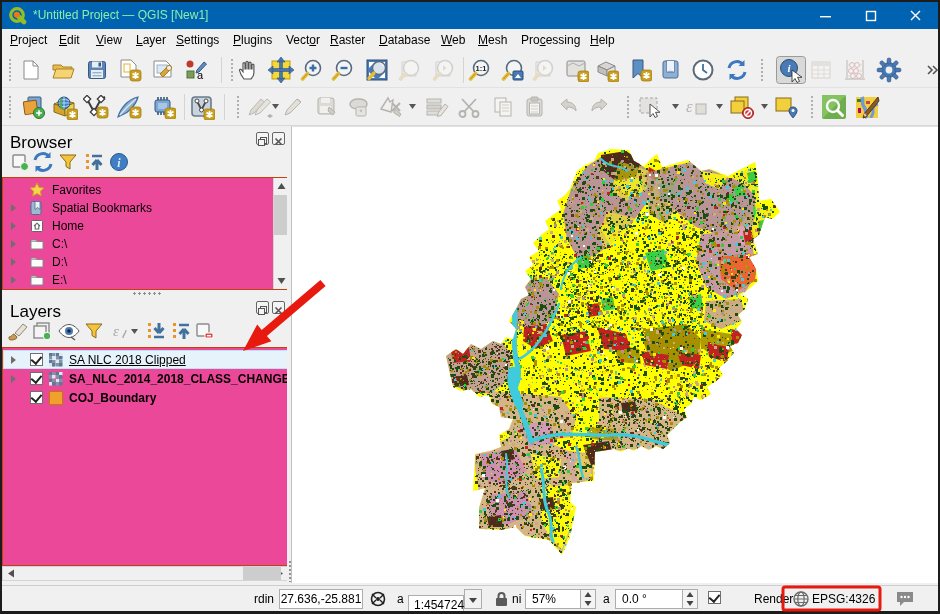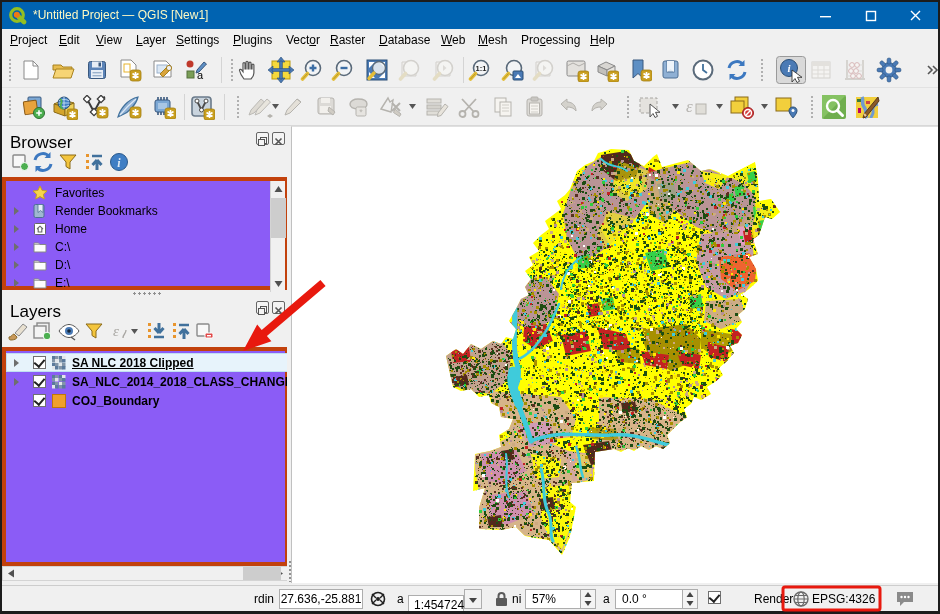--- a/index.html
+++ b/index.html
@@ -1,33 +1,33 @@
 <!DOCTYPE html>
 <html><head><meta charset="utf-8">
 <style>
 *{margin:0;padding:0;box-sizing:border-box}
 html,body{width:940px;height:614px;overflow:hidden}
 body{font-family:"Liberation Sans",sans-serif;background:#fff;position:relative}
 #win{position:absolute;left:0;top:0;width:940px;height:614px;background:#f0f0f0}
 #titlebar{position:absolute;left:0;top:0;width:940px;height:29px;background:#0063b1;color:#fff}
-#title{position:absolute;left:33px;top:8px;font-size:12px;color:#fef9c3;white-space:nowrap}
+#title{position:absolute;left:33px;top:8px;font-size:12px;color:#86efac;white-space:nowrap}
 .capbtn{position:absolute;top:2px;height:27px;width:45px;color:#fff}
 #menubar{position:absolute;left:2px;top:29px;width:936px;height:22px;background:#f0f0f0;border-bottom:1px solid #f0f0f0}
 .mi{position:absolute;top:4px;font-size:12px;color:#000;white-space:nowrap}
 .mi u{text-decoration:underline}
 #tb1{position:absolute;left:2px;top:51px;width:936px;height:37px;background:#f0f0f0;border-bottom:1px solid #e2e2e2}
 #tb2{position:absolute;left:2px;top:88px;width:936px;height:38px;background:#f0f0f0;border-bottom:1px solid #d8d8d8}
 .ic{position:absolute}
 .grip{position:absolute;width:4px;height:24px;
  background-image:radial-gradient(circle,#b0b0b0 1px,transparent 1.2px);background-size:4px 4px}
 .tsep{position:absolute;width:1px;height:26px;background:#d4d4d4}
 #leftcol{position:absolute;left:2px;top:126px;width:285px;height:458px;background:#f0f0f0}
 .ptitle{font-size:17px;color:#000;position:absolute;left:8px}
 .pbtn{position:absolute;width:13px;height:13px;border:1px solid #666;border-radius:2px;background:#f4f4f4}
-.tree{position:absolute;background:#8b5cf6;border:4px solid #c2410c}
+.tree{position:absolute;background:#ec4899;border:1px solid #c2410c}
 .trow{position:absolute;left:0;font-size:12px;color:#000;white-space:nowrap}
 .exp{position:absolute;width:0;height:0;border-left:5px solid #6e6e6e;border-top:4px solid transparent;border-bottom:4px solid transparent}
 .cb{position:absolute;width:13px;height:13px;border:1px solid #707070;background:#fff}
 .cb:after{content:"";position:absolute;left:2px;top:0px;width:5px;height:8px;border:solid #222;border-width:0 2px 2px 0;transform:rotate(40deg)}
 #canvas{position:absolute;left:291px;top:126px;width:647px;height:457px;background:#fff;border-left:1px solid #c0c0c0;border-top:1px solid #e0e0e0}
 #statusbar{position:absolute;left:2px;top:585px;width:936px;height:26px;background:#f0f0f0;border-top:1px solid #cdcdcd;font-size:12px}
 #botborder{position:absolute;left:0;top:611px;width:940px;height:3px;background:#1c1c1c}
 .sbox{position:absolute;background:#fff;border:1px solid #adadad;font-size:12px;color:#000}
 .slbl{position:absolute;font-size:12px;color:#000}
 .spin{position:absolute;width:15px;background:#f4f4f4;border-left:1px solid #adadad}
@@ -472,21 +472,21 @@
 <div class="tree" style="left:0px;top:51px;width:287px;height:113px">
 <div class="ic" style="left:26px;top:4px"><svg width="16" height="16" viewBox="0 0 16 16">
             <path d="M8 1l2.1 4.4 4.9.6-3.6 3.3.9 4.7L8 11.6 3.7 14l.9-4.7L1 6l4.9-.6z" fill="#f6d44c" stroke="#c8a01e"></path>
           </svg></div>
         <div class="trow" style="left:49px;top:5px">Favorites</div>
 <div class="exp" style="left:8px;top:26px"></div>
         <div class="ic" style="left:26px;top:22px"><svg width="16" height="16" viewBox="0 0 16 16">
             <rect x="2" y="1.5" width="10" height="13" rx="1.5" fill="#9fb8d0" stroke="#4d6e94"></rect>
             <path d="M6 1.5h5v8l-2.5-2-2.5 2z" fill="#e8f0f8" stroke="#4d6e94" stroke-width="0.8"></path>
           </svg></div>
-        <div class="trow" style="left:49px;top:23px">Render Bookmarks</div>
+        <div class="trow" style="left:49px;top:23px">Spatial Bookmarks</div>
 <div class="exp" style="left:8px;top:44px"></div>
         <div class="ic" style="left:26px;top:40px"><svg width="16" height="16" viewBox="0 0 16 16">
             <rect x="2.5" y="2.5" width="11" height="11" rx="1" fill="#fff" stroke="#666"></rect>
             <path d="M5 8l3-2.8L11 8M6.2 7.4V11h3.6V7.4" fill="none" stroke="#666" stroke-width="1.1"></path>
           </svg></div>
         <div class="trow" style="left:49px;top:41px">Home</div>
 <div class="exp" style="left:8px;top:62px"></div>
         <div class="ic" style="left:26px;top:58px"><svg width="16" height="16" viewBox="0 0 16 16">
             <path d="M2 4h4.5l1.5 1.5H14V13H2z" fill="#fdfdfd" stroke="#888"></path>
             <path d="M2 5.5h12" stroke="#888" stroke-width="0.7"></path>
@@ -582,21 +582,21 @@
             <rect x="3" y="10" width="3.5" height="3.5" fill="#5a7a9c"></rect>
             <rect x="7" y="0" width="3.5" height="3.5" fill="#5a7a9c"></rect>
             <rect x="7" y="3" width="3.5" height="3.5" fill="#8295a8"></rect>
             <rect x="7" y="7" width="3.5" height="3.5" fill="#e2e6ea"></rect>
             <rect x="7" y="10" width="3.5" height="3.5" fill="#8295a8"></rect>
             <rect x="10" y="0" width="3.5" height="3.5" fill="#e2e6ea"></rect>
             <rect x="10" y="3" width="3.5" height="3.5" fill="#5a7a9c"></rect>
             <rect x="10" y="7" width="3.5" height="3.5" fill="#8295a8"></rect>
             <rect x="10" y="10" width="3.5" height="3.5" fill="#5a7a9c"></rect>
           </svg></div>
-        <div class="trow" style="left:66px;top:5px;font-weight:bold;text-decoration:underline;">SA NLC 2018 Clipped</div>
+        <div class="trow" style="left:66px;top:5px;font-weight:normal;text-decoration:underline;">SA NLC 2018 Clipped</div>
 <div class="exp" style="left:8px;top:27px"></div>
         <div class="cb" style="left:27px;top:24px"></div>
         <div class="ic" style="left:46px;top:24px"><svg width="14" height="14" viewBox="0 0 14 14">
             <rect x="0" y="0" width="3.5" height="3.5" fill="#5a7a9c"></rect>
             <rect x="0" y="3" width="3.5" height="3.5" fill="#8295a8"></rect>
             <rect x="0" y="7" width="3.5" height="3.5" fill="#5a7a9c"></rect>
             <rect x="0" y="10" width="3.5" height="3.5" fill="#e2e6ea"></rect>
             <rect x="3" y="0" width="3.5" height="3.5" fill="#8295a8"></rect>
             <rect x="3" y="3" width="3.5" height="3.5" fill="#e2e6ea"></rect>
             <rect x="3" y="7" width="3.5" height="3.5" fill="#8295a8"></rect>

